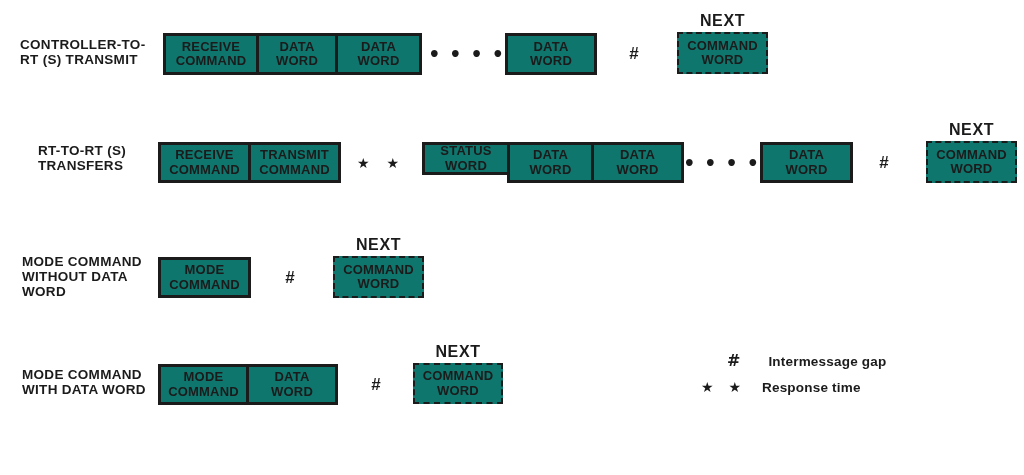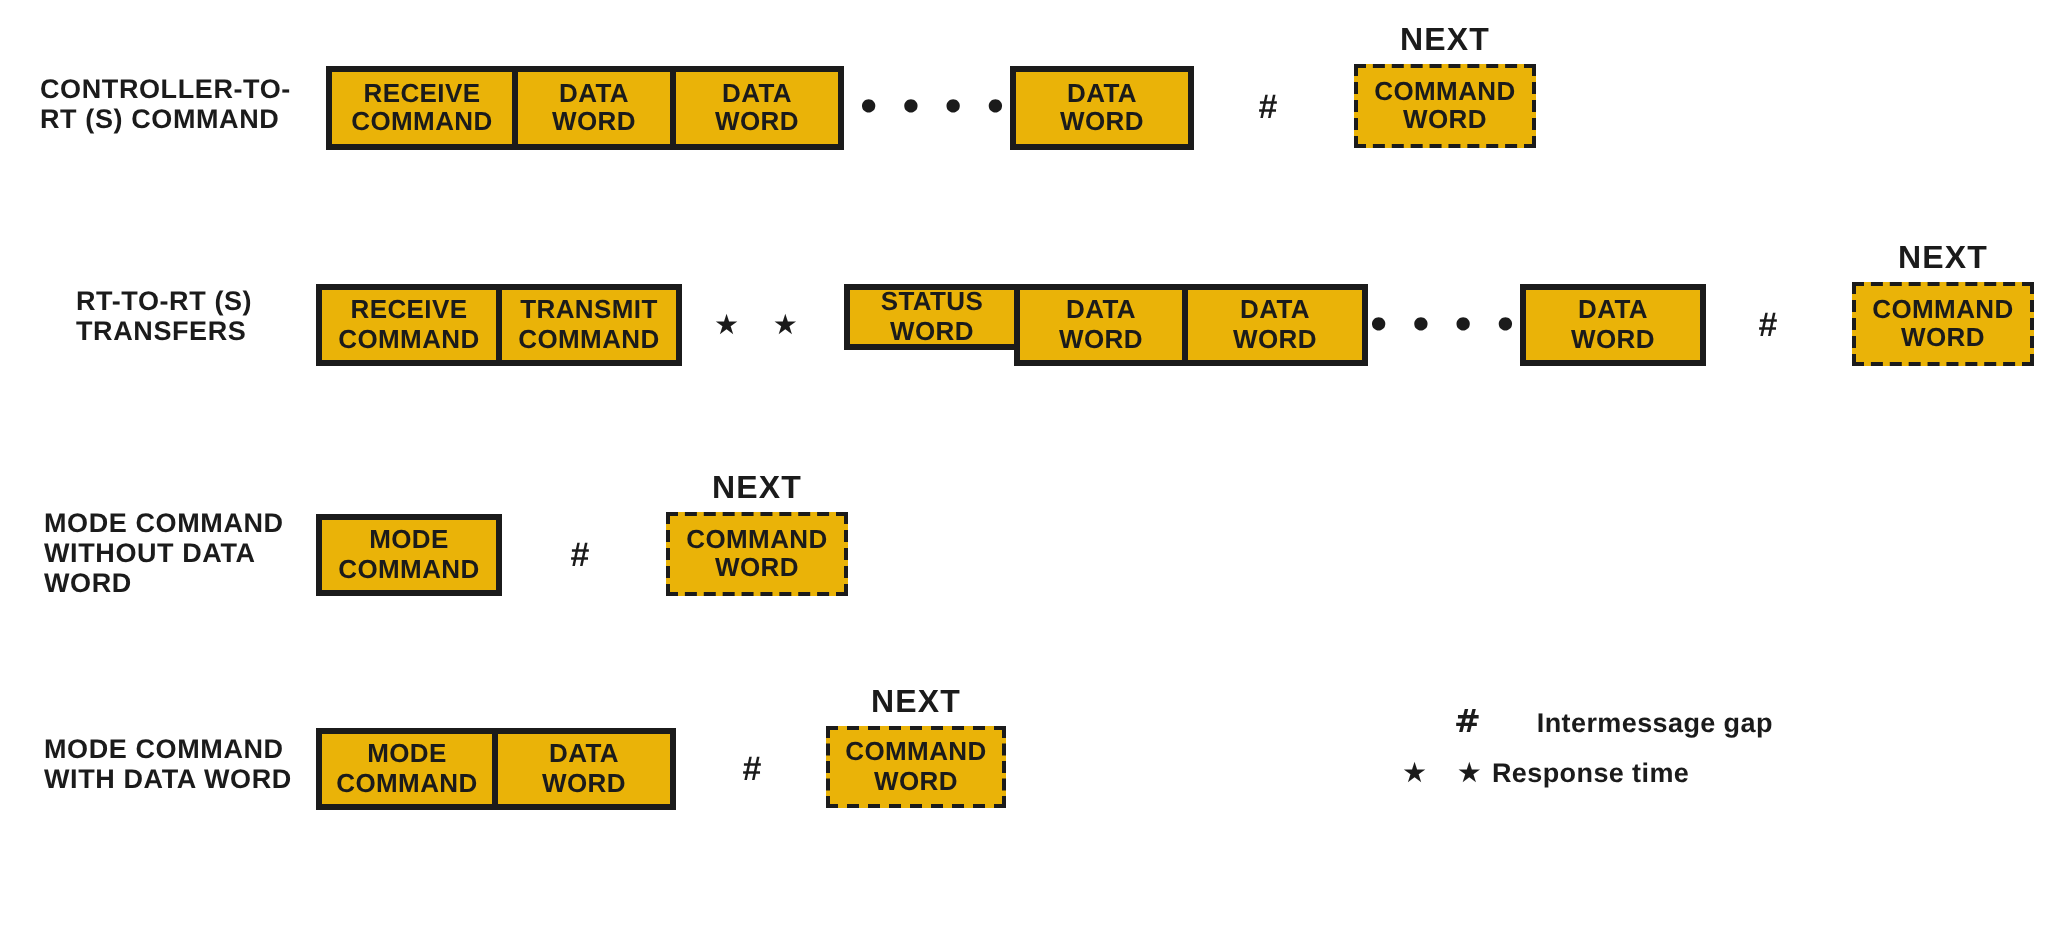--- a/index.html
+++ b/index.html
@@ -10,21 +10,21 @@
     color:#1b1b1b;
   }
   .canvas { position:relative; width:1024px; height:475px; background:#ffffff; }
 
   .rowlabel {
     position:absolute; font-weight:bold; font-size:13.5px; line-height:15px;
     white-space:pre-line; letter-spacing:0.3px;
   }
   .group { position:absolute; display:flex; }
   .wbox {
-    border:3px solid #1b1b1b; background:#eab308;
+    border:3px solid #1b1b1b; background:#0f766e;
     display:flex; align-items:center; justify-content:center;
     text-align:center; font-weight:bold; font-size:13px; line-height:14.5px;
     white-space:pre-line; letter-spacing:0.2px;
   }
   .group .wbox + .wbox { margin-left:-3px; }
   .dashedbox { border-width:2px; border-style:dashed; }
   .standalone { position:absolute; }
   .dots {
     position:absolute; display:flex; align-items:center; justify-content:center;
     font-weight:bold; font-size:19px; letter-spacing:9px; text-indent:9px;
@@ -46,21 +46,21 @@
   .legend-sym { font-size:16px; font-family:"DejaVu Sans",sans-serif; letter-spacing:5px; }
   .legend-text { font-size:13.5px; letter-spacing:0.2px; }
 </style>
 </head>
 <body>
 
 <div class="canvas">
 
   <div>
     <div class="rowlabel" style="left:20px;top:37px">CONTROLLER-TO-
-RT (S) COMMAND</div>
+RT (S) TRANSMIT</div>
     <div class="group" style="left:163px;top:33px">
       <div class="wbox" style="width:96px;height:42px">RECEIVE
 COMMAND</div>
       <div class="wbox" style="width:82px;height:42px">DATA
 WORD</div>
       <div class="wbox" style="width:87px;height:42px">DATA
 WORD</div>
     </div>
     <div class="dots" style="left:430px;top:33px;width:72px;height:42px">••••</div>
     <div class="wbox standalone" style="left:505px;top:33px;width:92px;height:42px">DATA
@@ -133,17 +133,17 @@
     </div>
   </div>
 
   <div>
     <div class="legend-row" style="left:727px;top:351px">
       <span class="legend-sym" style="letter-spacing:0">#</span>
       <span class="legend-text" style="margin-left:28px">Intermessage gap</span>
     </div>
     <div class="legend-row" style="left:701px;top:379px">
       <span class="legend-sym" style="font-size:14px">★ ★</span>
-      <span class="legend-text" style="margin-left:0">Response time</span>
+      <span class="legend-text" style="margin-left:16px">Response time</span>
     </div>
   </div>
 
 </div>
 
 </body></html>

